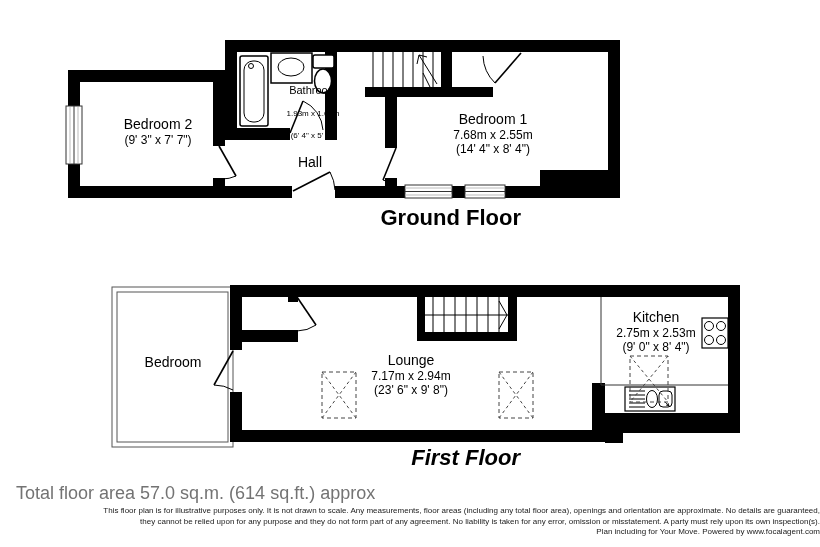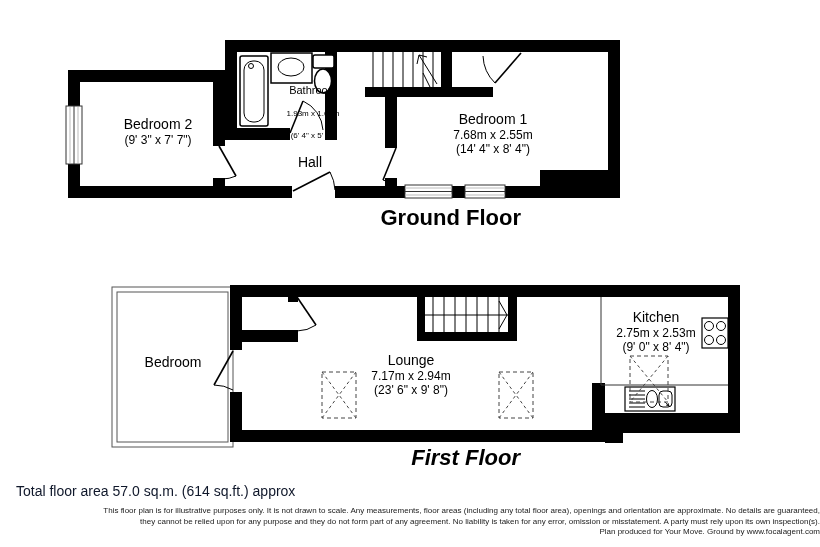--- a/index.html
+++ b/index.html
@@ -7,21 +7,21 @@
     position:relative;width:820px;height:547px;background:#ffffff;
     font-family:"Liberation Sans",sans-serif;color:#000;overflow:hidden;
   }
   .plan-svg{position:absolute;left:0;top:0;}
   .room-label{position:absolute;text-align:center;line-height:1.18;color:#000;}
   .room-name{font-size:14px;}
   .room-dim{font-size:12px;}
   .sm .room-name{font-size:11px;}
   .sm .room-dim{font-size:8px;line-height:1.25;margin-top:12px;}
   .floor-title{position:absolute;text-align:right;font-size:22px;font-weight:bold;color:#000;}
-  .total-area{position:absolute;left:16px;top:483px;font-size:14px;color:#0f172a;}
+  .total-area{position:absolute;left:16px;top:483px;font-size:18px;color:#737373;}
   .disclaimer{position:absolute;left:0;top:506px;width:820px;text-align:right;
     font-size:8px;line-height:10.5px;color:#1a1a1a;}
 </style>
 </head>
 <body>
 
 <div class="canvas">
 
   <svg class="plan-svg" width="820" height="547" viewBox="0 0 820 547">
 
@@ -210,16 +210,16 @@
     <div class="room-dim">(9' 0" x 8' 4")</div>
   </div>
 
   <div class="floor-title" style="left:300px;top:445px;width:220px;font-style:italic;">First Floor</div>
 
   <div class="total-area">Total floor area 57.0 sq.m. (614 sq.ft.) approx</div>
 
   <div class="disclaimer">
     <div>This floor plan is for illustrative purposes only. It is not drawn to scale. Any measurements, floor areas (including any total floor area), openings and orientation are approximate. No details are guaranteed,</div>
     <div>they cannot be relied upon for any purpose and they do not form part of any agreement. No liability is taken for any error, omission or misstatement. A party must rely upon its own inspection(s).</div>
-    <div>Plan produced for Your Move. Ground by www.focalagent.com</div>
+    <div>Plan including for Your Move. Powered by www.focalagent.com</div>
   </div>
 
 </div>
 
 </body></html>

